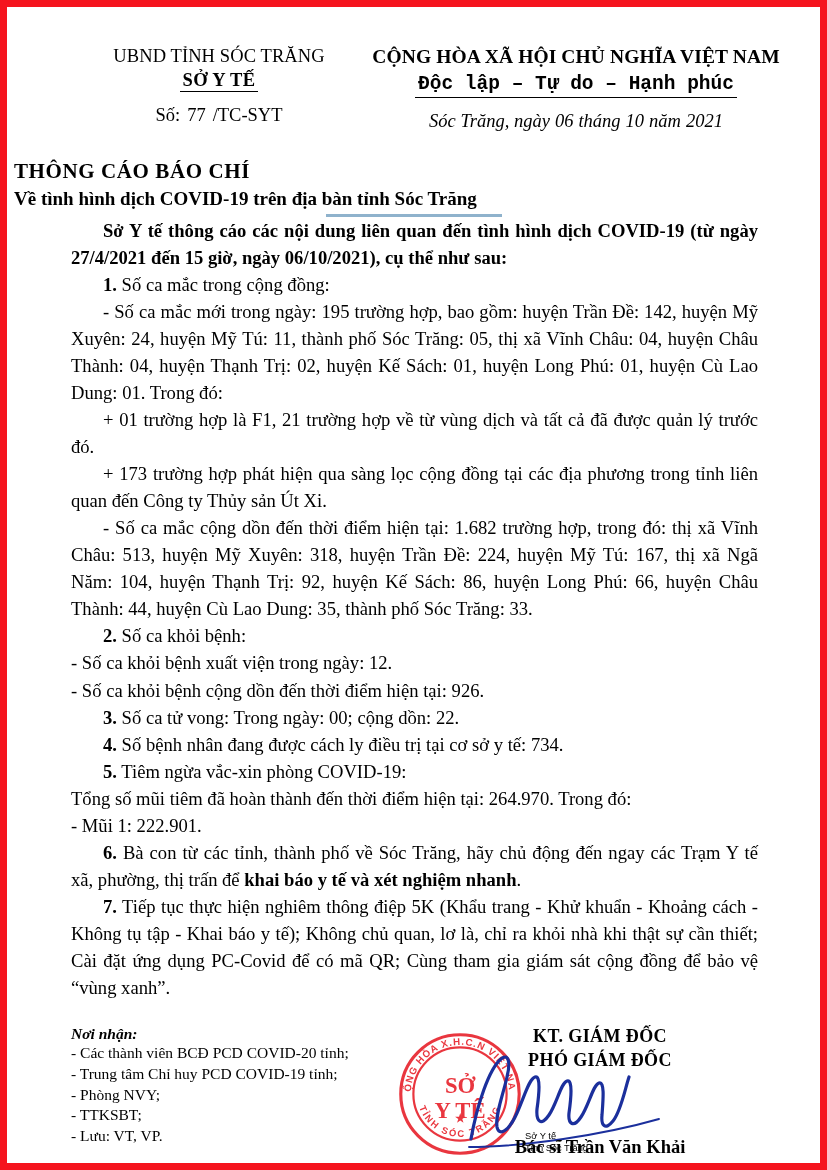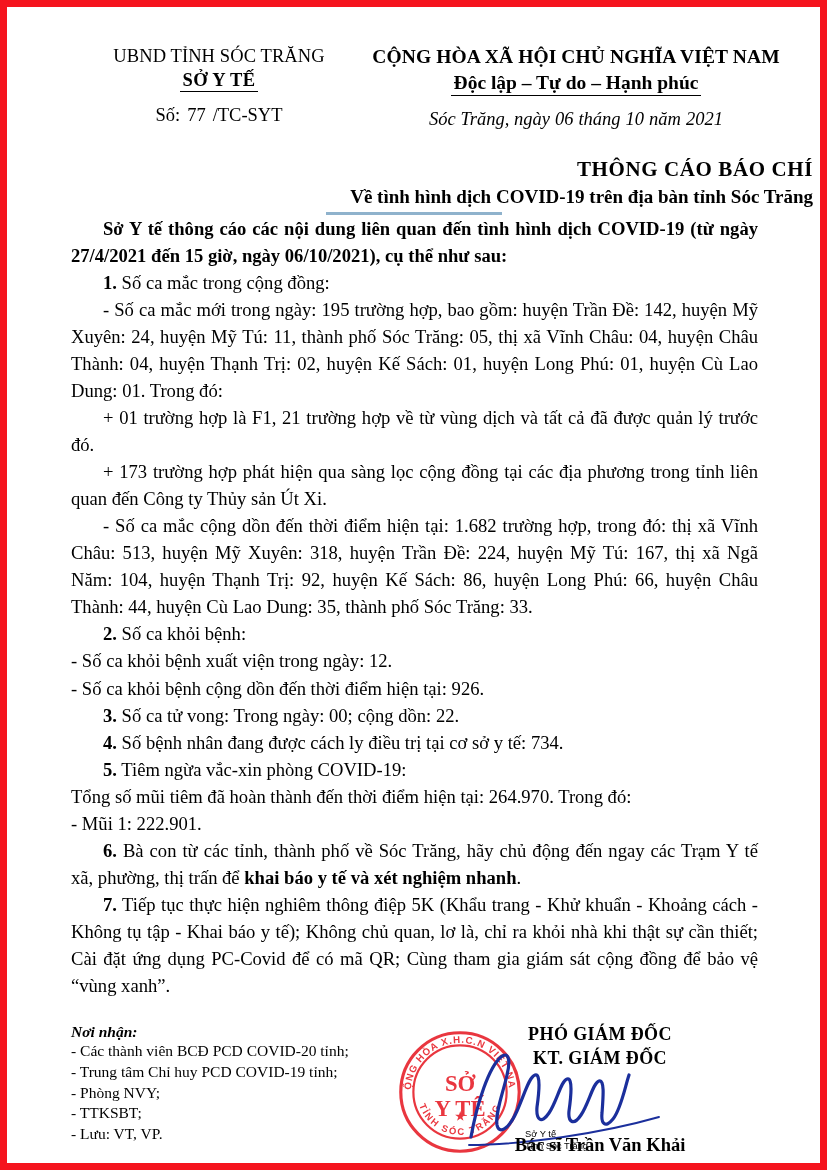--- a/index.html
+++ b/index.html
@@ -52,27 +52,27 @@
     margin-right: 30px;
   }
   .org-line1 { font-size: 18.5px; letter-spacing: .1px; }
   .org-line2 { font-size: 18.5px; font-weight: bold; letter-spacing: .4px; }
   .org-line2 .ul { border-bottom: 1.3px solid #000; padding: 0 2px 1px 2px; }
   .doc-number { font-size: 18.5px; margin-top: 11px; }
   .doc-number .sp { display: inline-block; width: 7px; }
 
   .nation { font-size: 19.5px; font-weight: bold; letter-spacing: .1px; }
   .motto { font-size: 19.5px; font-weight: bold; margin-top: 1px; }
-  .motto .ul { border-bottom: 1.6px solid #000; padding: 0 3px 2px 3px; }
+  .motto .ul { border-bottom: 1.6px solid #000; padding: 0 3px 2px 3px; font-family: Liberation Mono, monospace; }
   .place-date { font-size: 18.5px; font-style: italic; margin-top: 11px; }
   .place-date .g { display: inline-block; width: 5px; }
 
   
   .title-block {
-    text-align: right;
+    text-align: left;
     margin-top: 26px;
   }
   .title-main {
     font-size: 21px;
     font-weight: bold;
     letter-spacing: .6px;
   }
   .title-sub {
     font-size: 19px;
     font-weight: bold;
@@ -270,22 +270,22 @@
         </svg>
 
         <svg class="scribble" viewBox="0 0 200 110">
           <g fill="none" stroke="#1b2f9c" stroke-width="3.2" stroke-linecap="round" stroke-linejoin="round">
             <path d="M8 96 C 14 62, 26 26, 38 16 C 45 10, 48 18, 44 34 C 40 52, 32 72, 34 84 C 36 94, 46 88, 54 70 C 62 52, 66 36, 72 34 C 78 32, 76 52, 74 66 C 73 78, 78 84, 86 72 C 94 60, 98 40, 104 38 C 110 36, 108 56, 106 70 C 105 80, 110 86, 118 74 C 126 62, 130 42, 136 40 C 142 38, 140 58, 139 72 C 138 82, 142 88, 150 78 C 158 68, 162 46, 166 34"></path>
             <path d="M6 104 C 60 104, 140 92, 196 76" stroke-width="1.9"></path>
           </g>
         </svg>
 
         <div class="sig-role">
+          <div>KT. GIÁM ĐỐC</div>
           <div>PHÓ GIÁM ĐỐC</div>
-          <div>KT. GIÁM ĐỐC</div>
         </div>
 
         <div class="digi">
           <div>Sở Y tế</div>
           <div>Tỉnh Sóc Trăng</div>
 
         </div>
 
         <div class="sig-name">Bác sĩ Trần Văn Khải</div>
       </div>

